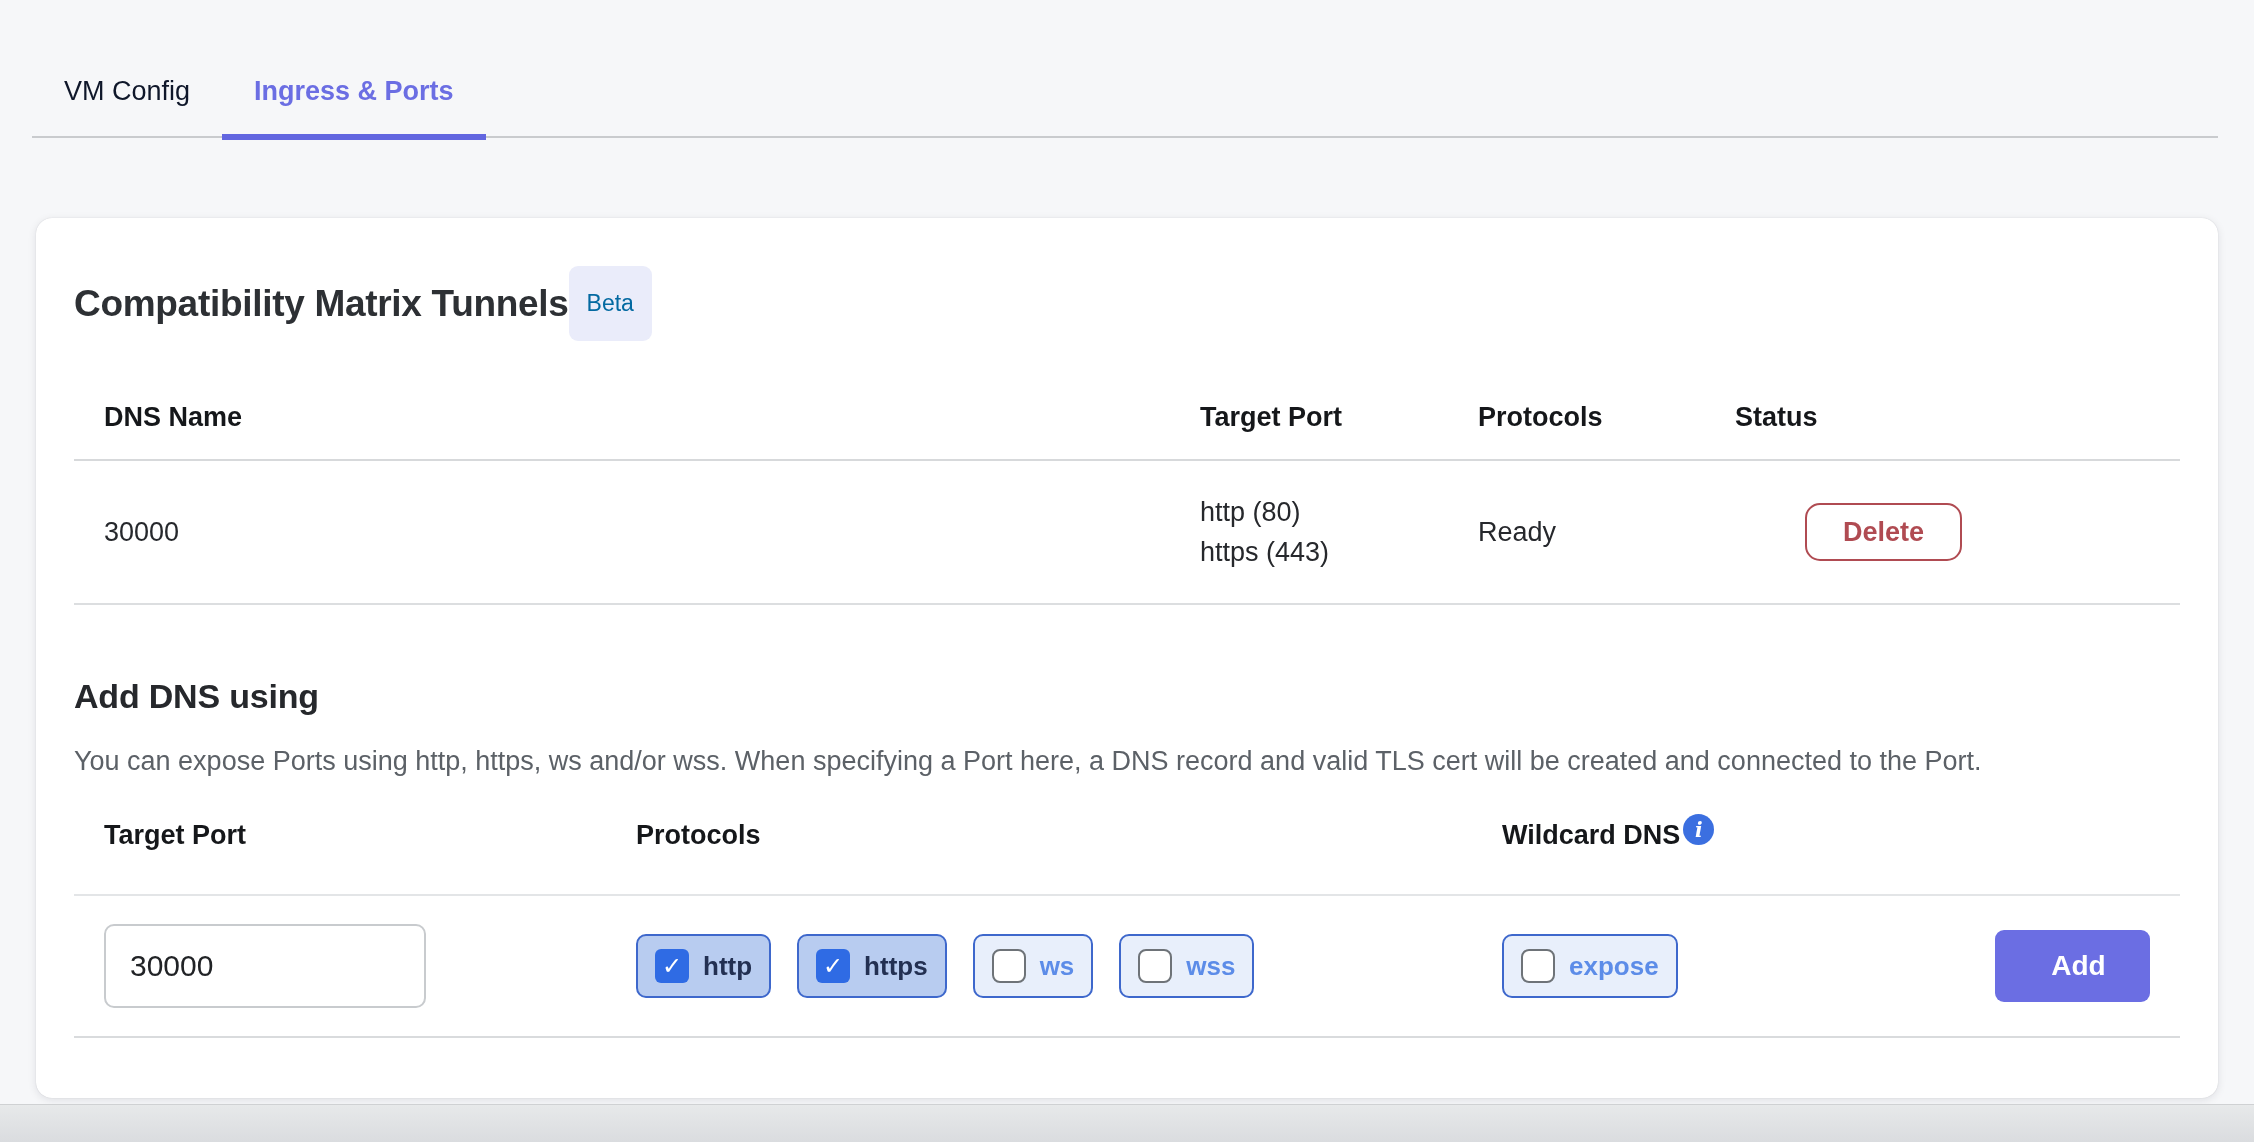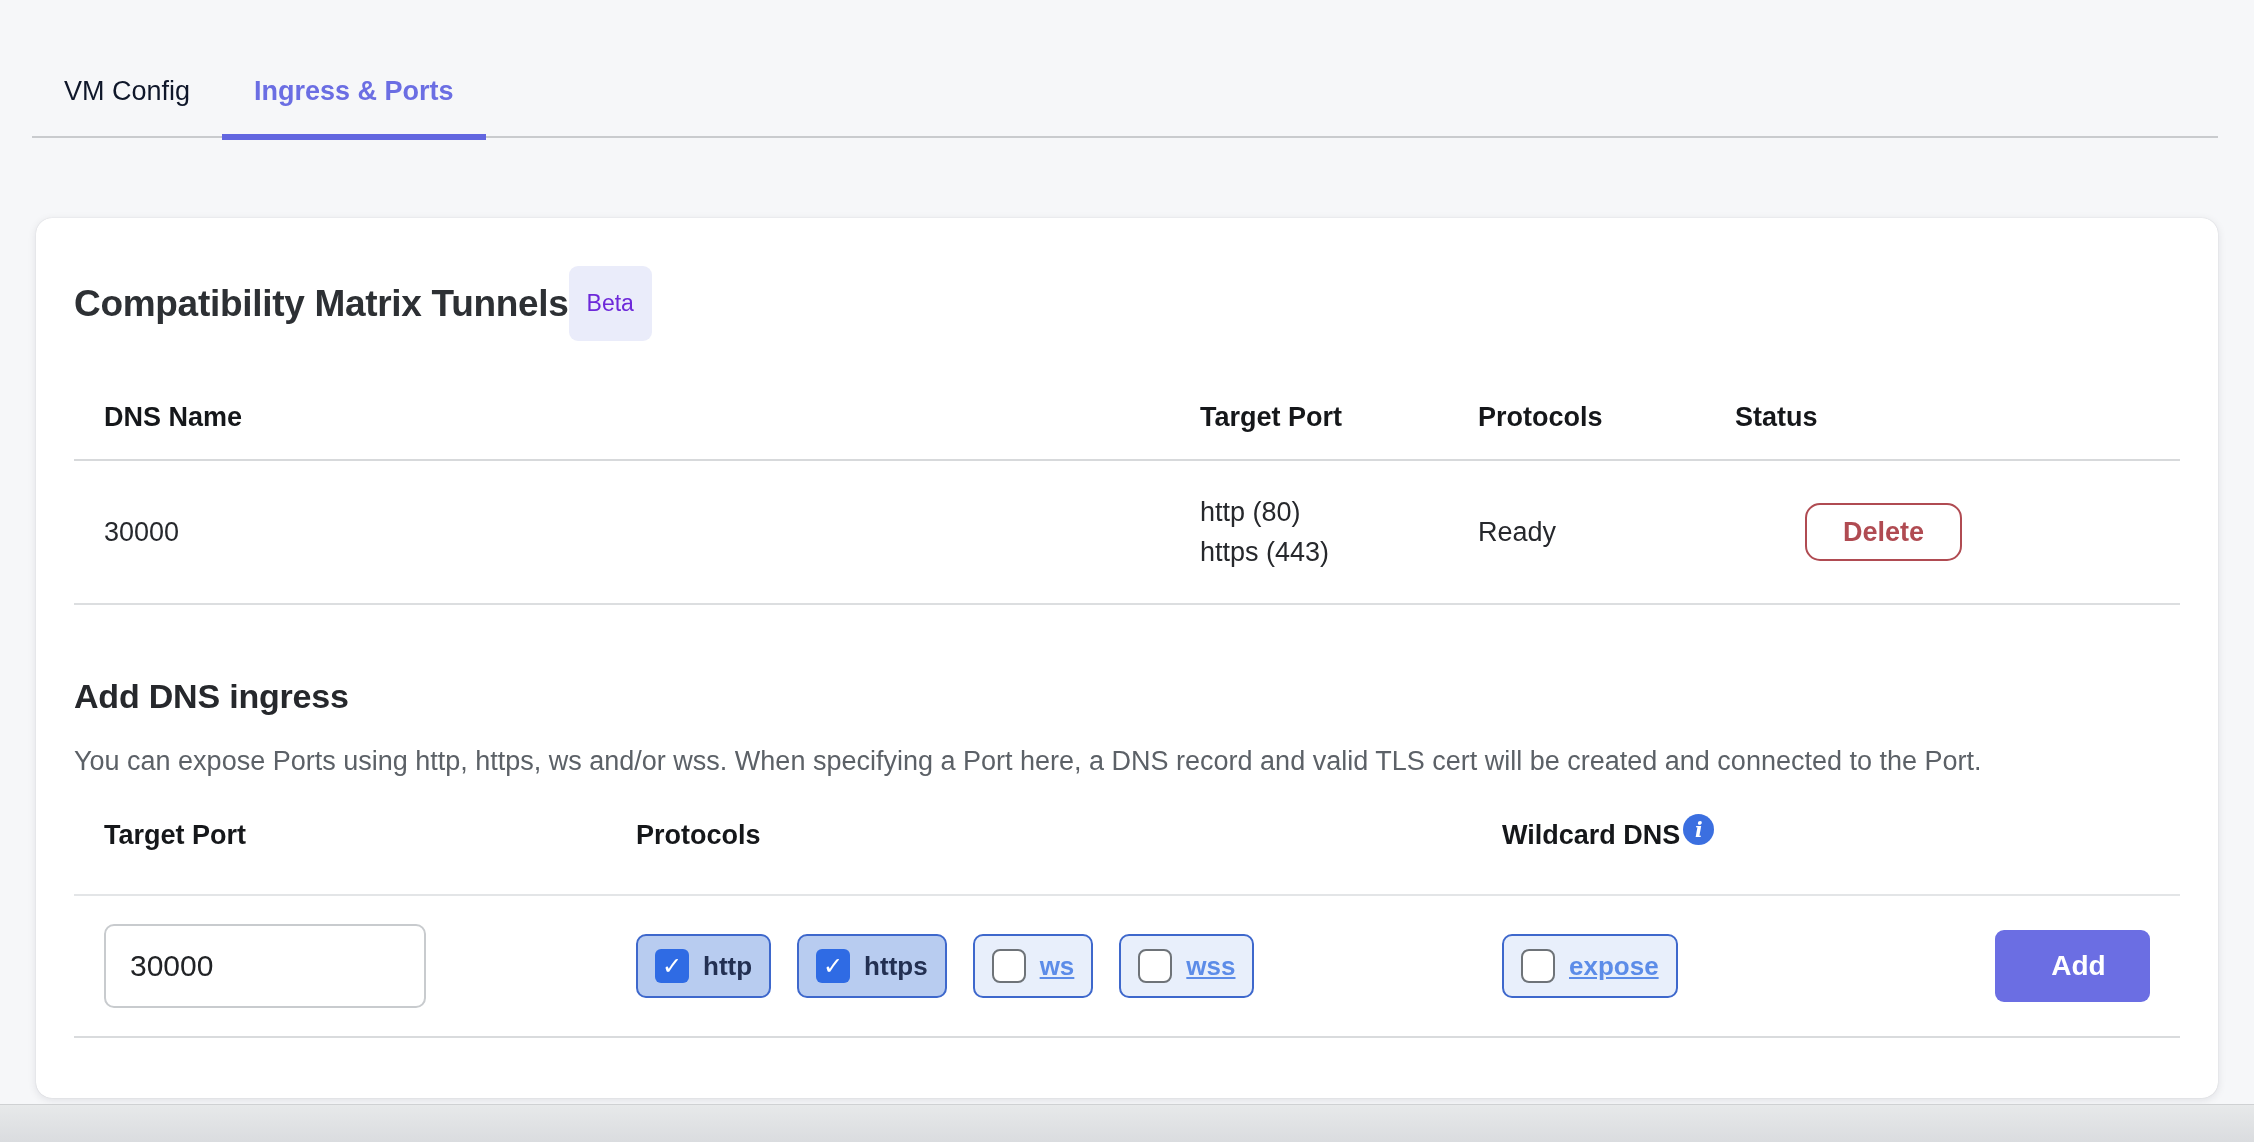--- a/index.html
+++ b/index.html
@@ -46,21 +46,21 @@
   }
   .card-title-row { display: flex; align-items: center; }
   .card-title {
     font-size: 37px;
     font-weight: 700;
     color: #2d3034;
     letter-spacing: -0.3px;
   }
   .beta-badge {
     background: #eaecfa;
-    color: #6d28d9;
+    color: #0369a1;
     font-size: 23px;
     font-weight: 500;
     padding: 26px 18px;
     border-radius: 9px;
     line-height: 1;
   }
 
   
   .ttable { margin-top: 34px; }
   .thead, .trow {
@@ -186,21 +186,21 @@
     height: 64px;
     padding: 0 17px;
     border-radius: 10px;
     border: 2.5px solid #3e68cc;
     font-size: 26px;
     font-weight: 700;
     cursor: pointer;
     user-select: none;
   }
   .chip.checked { background: #b8ccf0; color: #233052; }
-  .chip.unchecked { background: #e8effb; color: #5c8ce8; text-decoration: underline; }
+  .chip.unchecked { background: #e8effb; color: #5c8ce8; }
   .checkbox {
     width: 34px; height: 34px;
     border-radius: 6px;
     display: inline-flex;
     align-items: center;
     justify-content: center;
     flex: 0 0 auto;
   }
   .checkbox.on {
     background: #2f6be4;
@@ -269,21 +269,21 @@
         <div>http (80)</div>
         <div>https (443)</div>
       </div>
       <div class="cell">Ready</div>
       <div class="cell action">
         <button class="delete-btn">Delete</button>
       </div>
     </div>
   </div>
 
-  <h2 class="section-heading">Add DNS ingress</h2>
+  <h2 class="section-heading">Add DNS using</h2>
   <p class="section-desc">You can expose Ports using http, https, ws and/or wss. When specifying a Port here, a DNS record and valid TLS cert will be created and connected to the Port.</p>
 
   <div class="form-labels">
     <div class="cell">Target Port</div>
     <div class="cell">Protocols</div>
     <div class="cell">
       <span class="label-with-icon">
         <span>Wildcard DNS</span>
         <span class="info-icon">i</span>
       </span>

